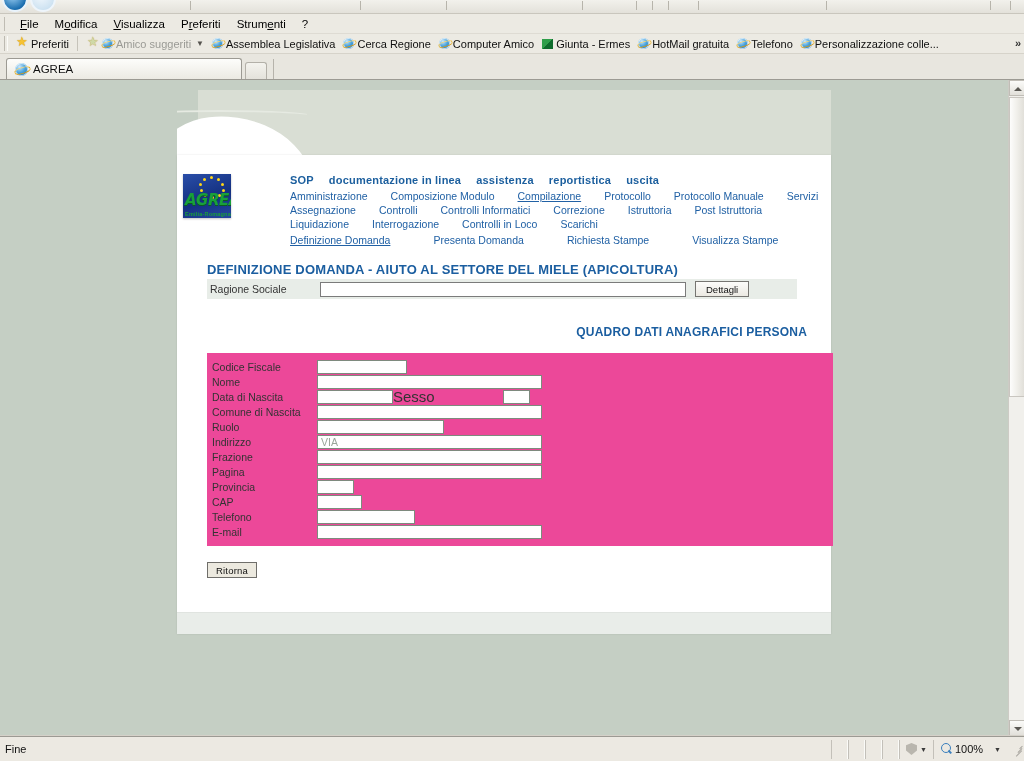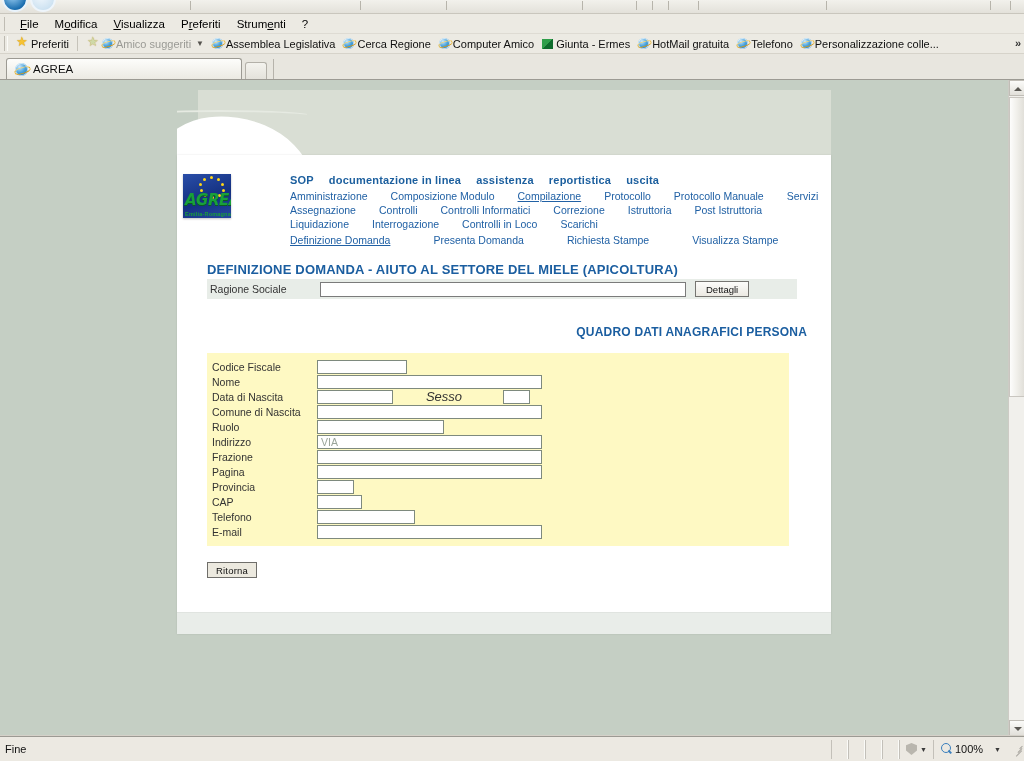--- a/index.html
+++ b/index.html
@@ -245,31 +245,31 @@
     background:linear-gradient(#fcfcfa,#ebe9e2);
     border:1px solid #767571; font-size:9.5px; color:#111;
     font-family:"Liberation Sans", sans-serif; cursor:pointer;
   }
   .section-title {
     color:#1b5ea0; font-weight:bold; font-size:12px; margin:26px 0 14px 0; letter-spacing:.2px;text-align:right;
   }
 
   
   .form-panel {
-    width:582px; background:#fef9c3; padding:6px 0 7px 0;
+    width:626px; background:#ec4899; padding:6px 0 7px 0;
   }
   .frow { display:flex; align-items:center; height:15px; margin-bottom:0; }
   .frow .flabel { width:110px; padding-left:5px; font-size:10.5px; color:#333; }
   .finput {
     height:14px; background:#fff; border:1px solid #7e8a7e;
     font-size:10.5px; padding:0 3px; font-family:"Liberation Sans", sans-serif;
     color:#333;
   }
   .finput::placeholder { color:#9aa59a; }
-  .inline-label { font-size:13px; color:#333; margin:0 8px 0 0; text-align:center;font-style:italic; }
+  .inline-label { font-size:15px; color:#333; margin:0 8px 0 0; text-align:left; }
 
   .btn-ritorna {
     margin-top:16px; width:50px; height:16px;
     background:#ece9df; border:1px solid #6f6e6a;
     font-size:9.5px; color:#111; font-family:"Liberation Sans", sans-serif;
     cursor:pointer; letter-spacing:.2px;
   }
 
   
   #statusbar {

